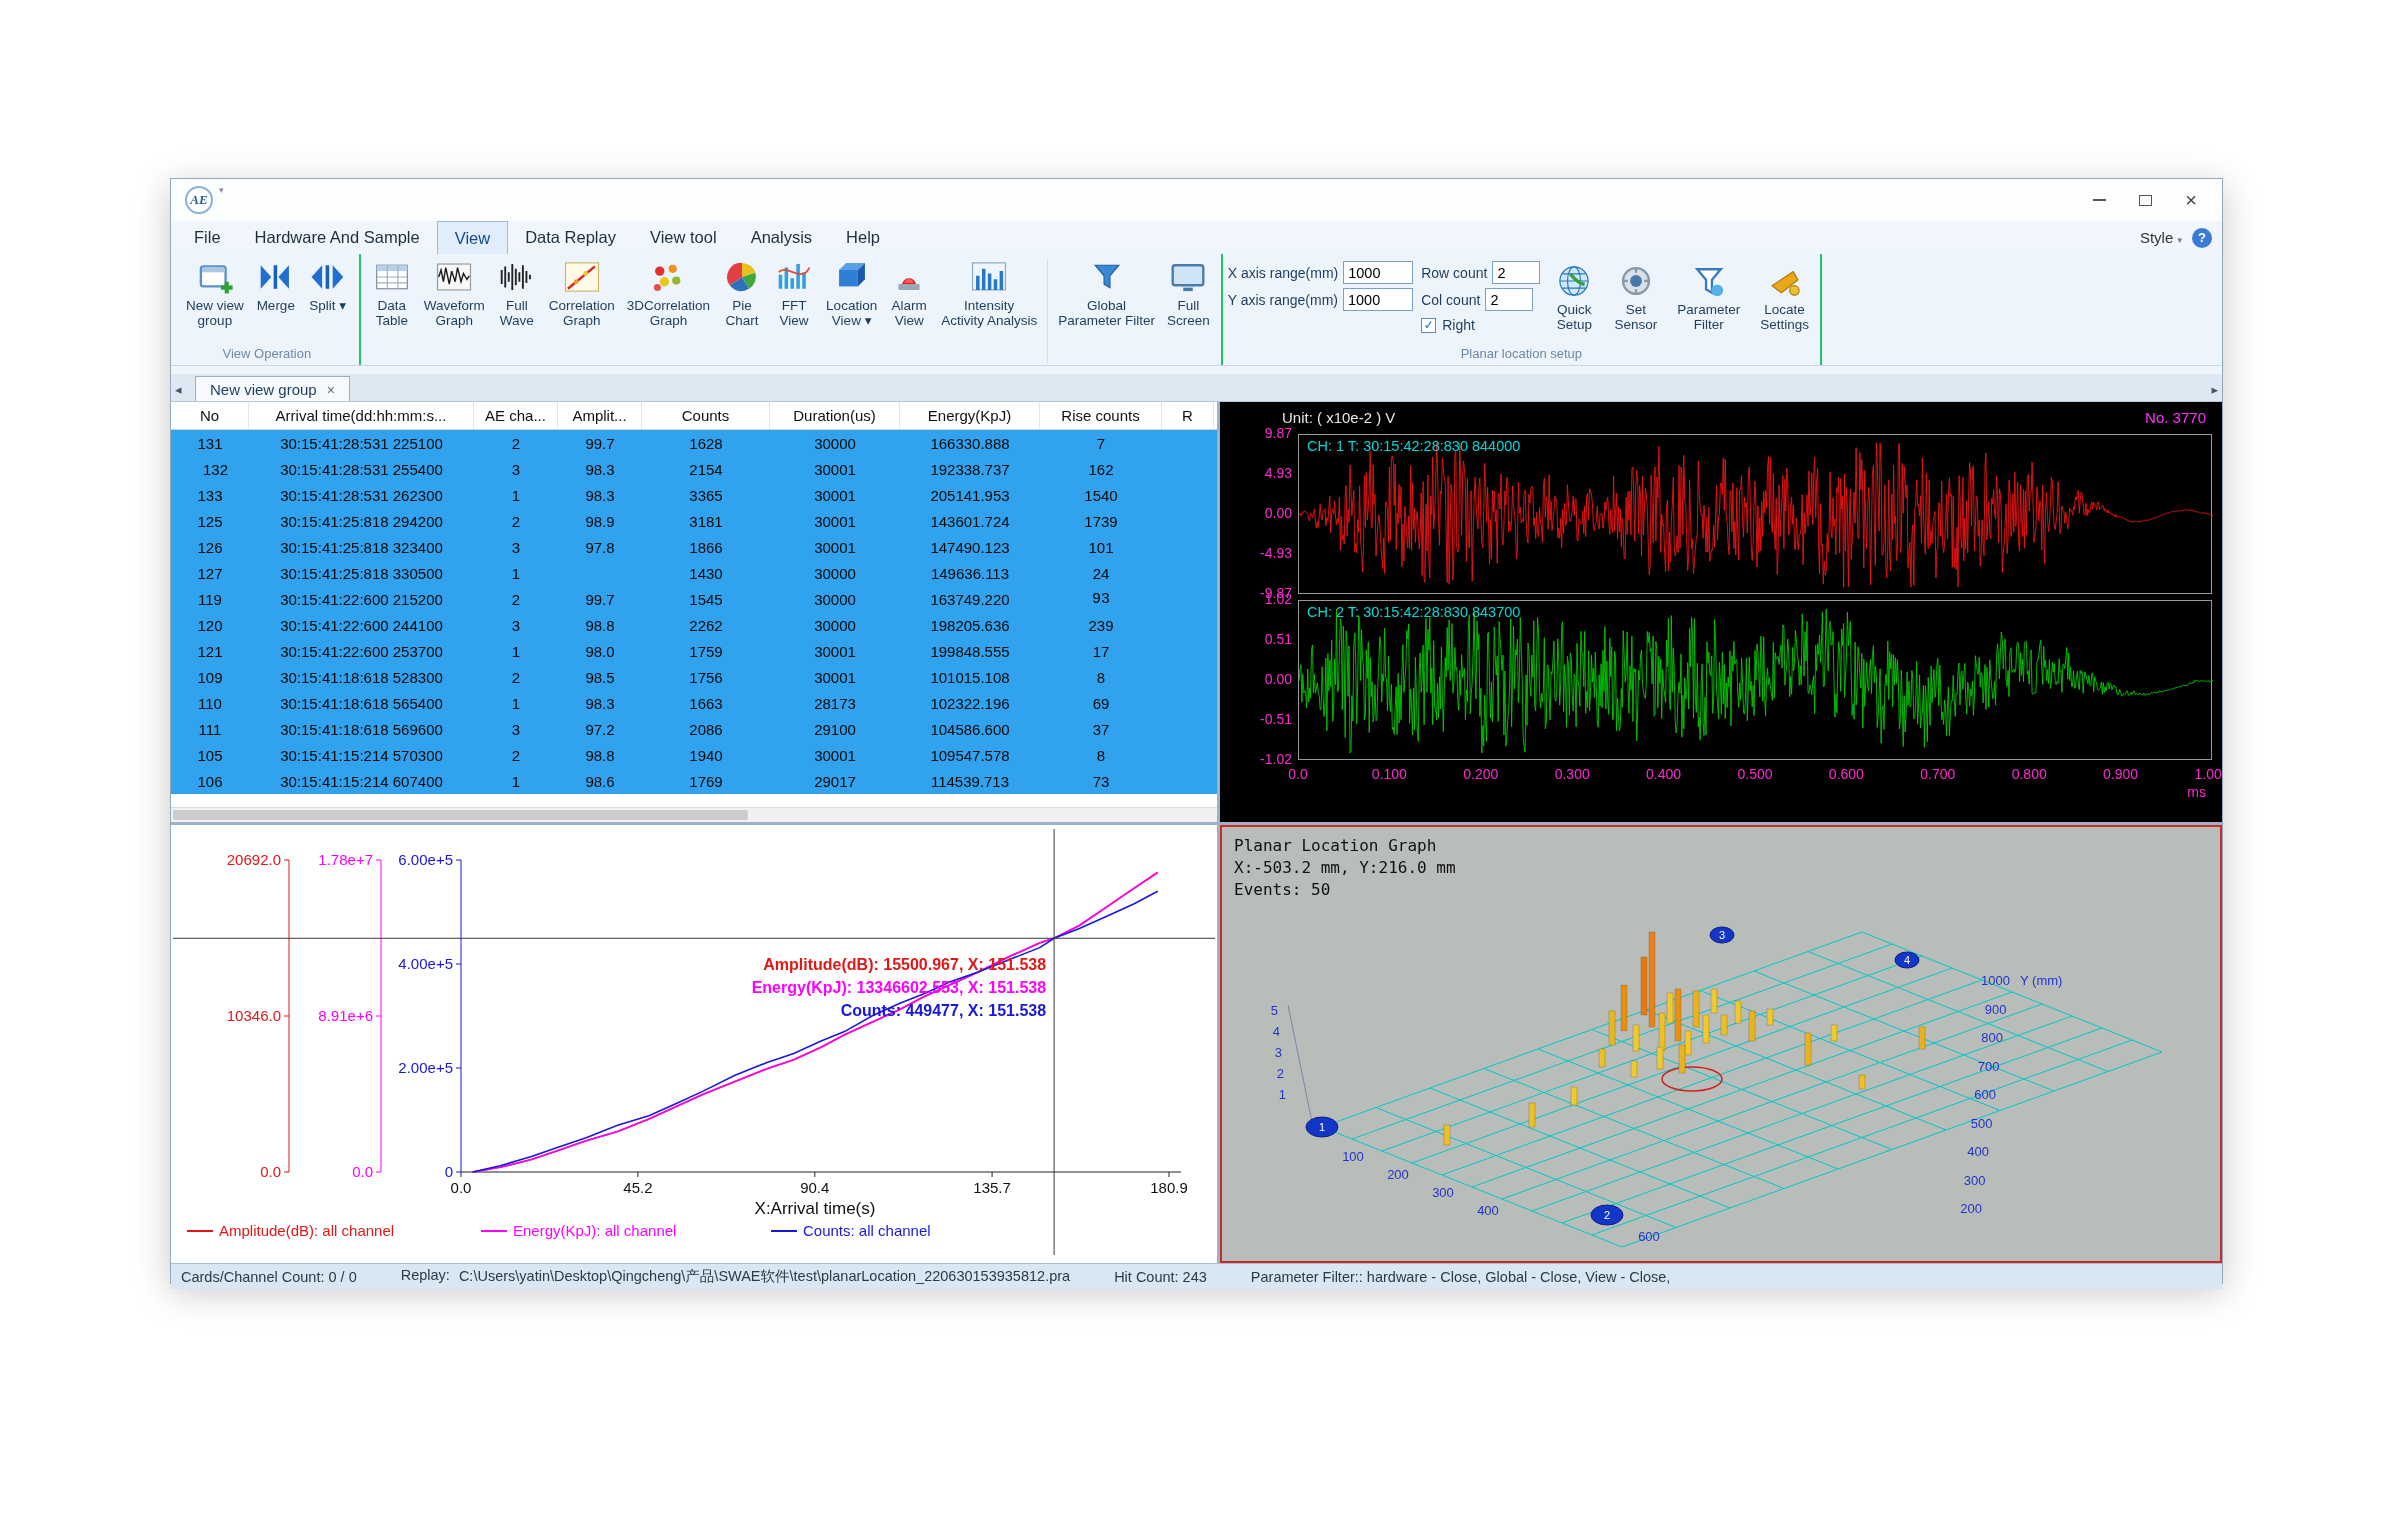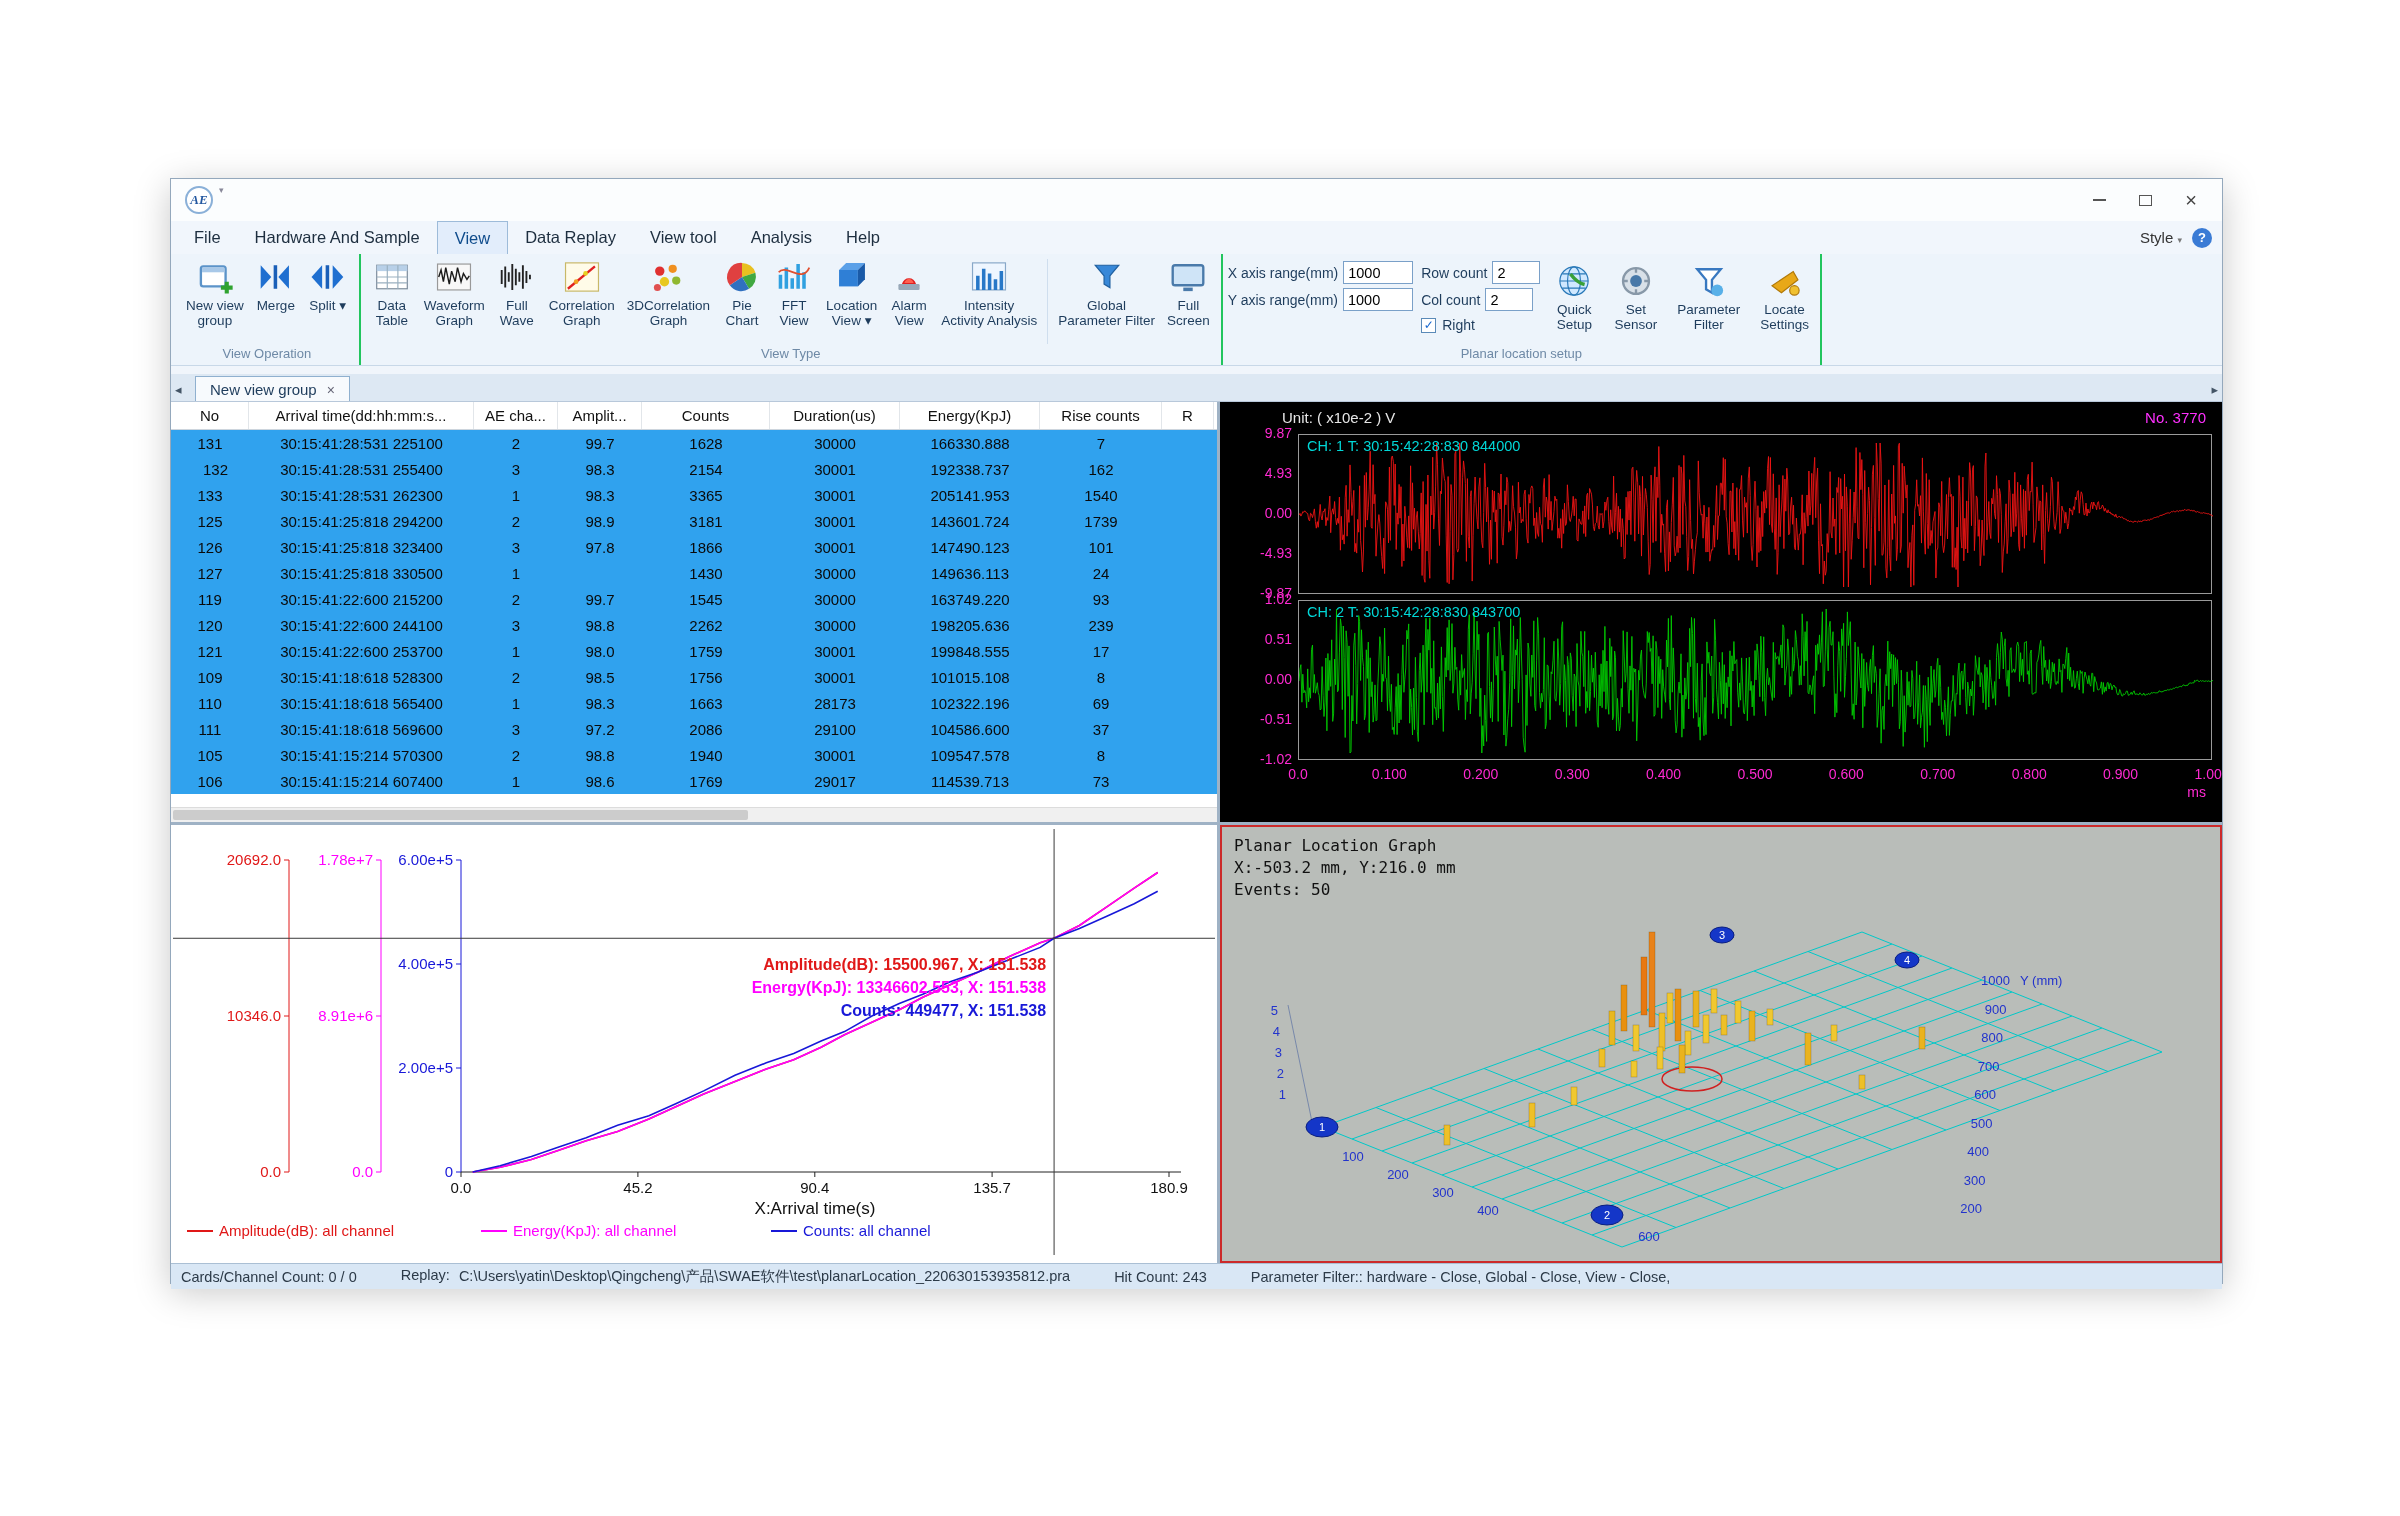--- a/index.html
+++ b/index.html
@@ -245,21 +245,20 @@
           </div>
           <div class="rbtn">
             <div class="ric"><svg viewBox="0 0 34 32">
                 <rect x="4" y="6" width="26" height="17" rx="2" fill="#cfe4f7" stroke="#4a7aaa" stroke-width="2"></rect>
                 <rect x="13" y="25" width="8" height="3" fill="#4a7aaa"></rect>
               </svg></div>
             <div class="rlb">Full
 Screen</div>
           </div>
         </div>
-        <div class="rglabel">View Type</div>
       </div>
       <div class="rgroup">
         <div class="pswrap">
           <div class="pscol">
             <div class="psrow">
               <span class="pslabel">X axis range(mm)</span>
               <input class="psinput" readonly="" value="1000" style="">
             </div>
             <div class="psrow">
               <span class="pslabel">Y axis range(mm)</span>
@@ -412,21 +411,21 @@
             <div class="td" style="width: 52px;"></div>
           </div>
           <div class="tr">
             <div class="td" style="width: 78px;">119</div>
             <div class="td" style="width: 225px;">30:15:41:22:600 215200</div>
             <div class="td" style="width: 84px;">2</div>
             <div class="td" style="width: 84px;">99.7</div>
             <div class="td" style="width: 128px;">1545</div>
             <div class="td" style="width: 130px;">30000</div>
             <div class="td" style="width: 140px;">163749.220</div>
-            <div class="td" style="width: 122px;">93</div>
+            <div class="td" style="width: 122px; font-family: Liberation Mono, monospace;">93</div>
             <div class="td" style="width: 52px;"></div>
           </div>
           <div class="tr">
             <div class="td" style="width: 78px;">120</div>
             <div class="td" style="width: 225px;">30:15:41:22:600 244100</div>
             <div class="td" style="width: 84px;">3</div>
             <div class="td" style="width: 84px;">98.8</div>
             <div class="td" style="width: 128px;">2262</div>
             <div class="td" style="width: 130px;">30000</div>
             <div class="td" style="width: 140px;">198205.636</div>

